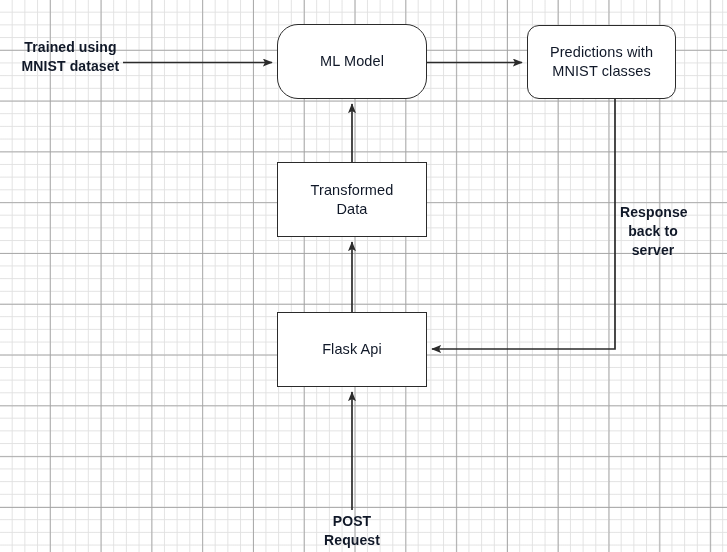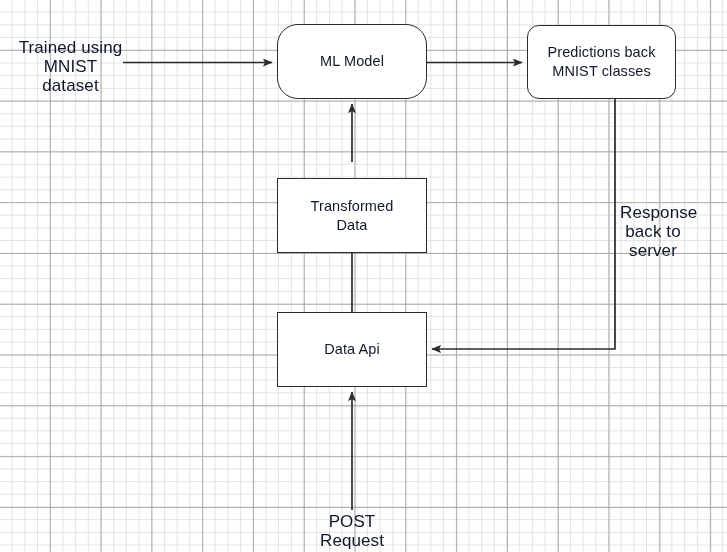--- a/index.html
+++ b/index.html
@@ -46,25 +46,26 @@
     color: #101828;
     font-size: 14.5px;
     line-height: 19px;
     letter-spacing: 0.1px;
   }
   .node.rounded { border-radius: 12px; }
   .node .node-label { display: block; padding: 0 6px; }
   .edge-label {
     position: absolute;
     color: #101828;
-    font-size: 17px;
+    font-size: 14px;
     line-height: 19px;
     letter-spacing: 0.1px;
     text-align: center;
     white-space: pre-line;
+    font-weight: bold;
   }
 </style>
 </head>
 <body>
 
 <div id="canvas">
 
   <svg id="edges" viewBox="0 0 727 552">
     <defs>
       <marker id="arrowhead" markerWidth="10" markerHeight="8" refX="9.2" refY="4" orient="auto" markerUnits="userSpaceOnUse">
@@ -95,31 +96,31 @@
     <g>
       <path d="M 615 99 L 615 349 L 432 349" fill="none" stroke="#2b2b2b" stroke-width="1.7" marker-end="url(#arrowhead)"></path>
     </g>
   </svg>
 
   <div class="node rounded" style="left:277px; top:24px; width:150px; height:75px;border-radius:21px;">
     <span class="node-label">ML Model</span>
   </div>
 
   <div class="node rounded" style="left:527px; top:25px; width:149px; height:74px;">
-    <span class="node-label" style="white-space: pre-line;">Predictions back
+    <span class="node-label" style="white-space: pre-line;">Predictions with
 MNIST classes</span>
   </div>
 
-  <div class="node" style="left:277px; top:162px; width:150px; height:75px;margin-top:16px;">
+  <div class="node" style="left:277px; top:162px; width:150px; height:75px;">
     <span class="node-label" style="white-space: pre-line;">Transformed
 Data</span>
   </div>
 
   <div class="node" style="left:277px; top:312px; width:150px; height:75px;">
-    <span class="node-label">Data Api</span>
+    <span class="node-label">Flask Api</span>
   </div>
 
   <div class="edge-label" style="left:18px; top:38px; width:105px;">Trained using
 MNIST dataset</div>
 
   <div class="edge-label" style="left:320px; top:512px; width:64px;">POST
 Request</div>
 
   <div class="edge-label" style="left:620px; top:203px; width:66px;">Response
 back to

